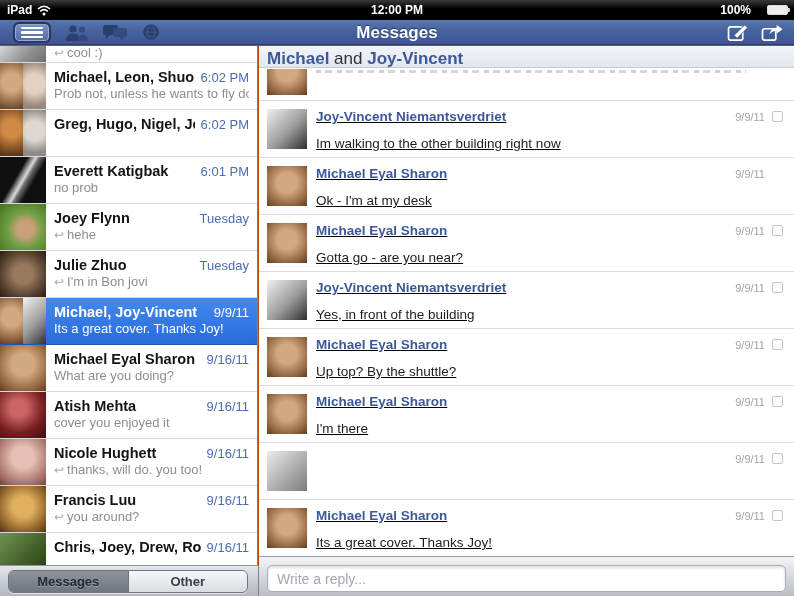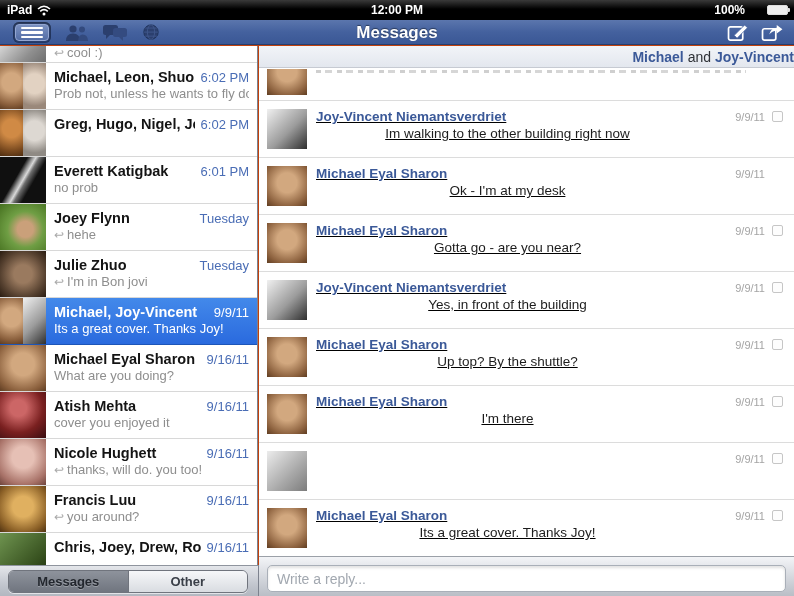--- a/index.html
+++ b/index.html
@@ -6,21 +6,21 @@
   html,body { background:#333; }
   #screen {
     position:relative; width:794px; height:596px; overflow:hidden;
     font-family:"Liberation Sans", sans-serif; background:#c2410c; margin:0 auto;
   }
   
   .status-bar { position:absolute; top:0; left:0; width:794px; height:20px;
     background:linear-gradient(#3a3a3a,#000 45%,#000); color:#fff; font-size:12px; font-weight:bold; }
   .sb-left { position:absolute; left:7px; top:3px; display:flex; align-items:center; gap:5px; }
   .sb-time { position:absolute; left:0; right:0; top:3px; text-align:center; }
-  .sb-right { position:absolute; right:6px; top:3px; display:flex; align-items:center; gap:22px; }
+  .sb-right { position:absolute; right:6px; top:3px; display:flex; align-items:center; gap:16px; }
   .battery { width:21px; height:10px; border:1px solid #ddd; border-radius:2px; position:relative; background:#eee; }
   .battery:after { content:""; position:absolute; right:-3px; top:2px; width:2px; height:4px; background:#ddd; border-radius:0 1px 1px 0; }
   
   .nav-bar { position:absolute; top:20px; left:0; width:794px; height:25px;
     background:linear-gradient(#5b76ad,#44619e 50%,#3a5795); border-bottom:1px solid #273e6e; }
   .nav-title { position:absolute; left:0; right:0; top:3px; text-align:center; color:#fff;
     font-size:17px; font-weight:bold; text-shadow:0 -1px 1px rgba(0,0,0,.45); }
   .menu-btn { position:absolute; left:13px; top:2px; width:38px; height:21px; border-radius:6px;
     background:rgba(15,28,60,.45); box-shadow:inset 0 1px 3px rgba(0,0,0,.5); padding:2px; cursor:pointer; }
   .menu-btn-inner { width:100%; height:100%; border-radius:4px;
@@ -69,30 +69,30 @@
     border:1px solid #70747d; border-radius:6px; overflow:hidden; box-shadow:0 1px 0 rgba(255,255,255,.6); }
   .segment { flex:1; display:flex; align-items:center; justify-content:center;
     font-size:13px; font-weight:bold; color:#3a3f48; cursor:pointer; }
   .segment.active { background:linear-gradient(#8e939c,#70757f); color:#23272e;
     text-shadow:0 1px 0 rgba(255,255,255,.25); }
   .segment.inactive { background:linear-gradient(#f6f7f9,#d9dce1); border-left:1px solid #70747d; }
   
   .thread { position:absolute; top:46px; left:259px; width:535px; height:550px; background:#fff; }
   .thread-header { position:absolute; top:0; left:0; width:535px; height:22px;
     background:linear-gradient(#f2f4f8,#e3e7ee); border-bottom:1px solid #c6cad2;
-    font-size:14px; padding:3px 0 0 8px; color:#2f3237;text-align:right; }
+    font-size:17px; padding:3px 0 0 8px; color:#2f3237; }
   .th-link { color:#3b5998; font-weight:bold; cursor:pointer; }
   .messages { position:absolute; top:23px; left:0; width:535px; height:488px; overflow:hidden; }
   .msg { position:relative; height:57px; border-bottom:1px solid #dcdcdc; background:#fff;text-decoration:underline; }
   .msg.partial { height:32px; }
   .msg-avatar { position:absolute; left:8px; top:8px; width:40px; height:40px; cursor:pointer; }
   .msg.partial .msg-avatar { top:-14px; }
   .msg-body { padding:8px 95px 0 57px; }
   .msg-sender { font-size:13.5px; font-weight:bold; color:#3b5998; cursor:pointer; }
-  .msg-text { font-size:13.5px; color:#1d1d1d; margin-top:2px;text-align:center; }
+  .msg-text { font-size:13.5px; color:#1d1d1d; margin-top:12px; }
   .msg-date { position:absolute; right:29px; top:10px; font-size:11px; color:#a4a4a4; }
   .msg-check { position:absolute; right:11px; top:10px; width:11px; height:11px;
     border:1px solid #c6c6c6; border-radius:2px; background:#fdfdfd; cursor:pointer; }
   .clipped-line { position:absolute; left:57px; top:1px; width:430px; height:3px; opacity:.55;
     background:repeating-linear-gradient(90deg,#a8a8a8 0 5px,transparent 5px 9px,#b5b5b5 9px 16px,transparent 16px 21px); }
   
   .reply-bar { position:absolute; left:259px; bottom:0; width:535px; height:40px;
     background:linear-gradient(#f3f4f7,#d3d6dc 55%,#b9bec6); border-top:1px solid #9ba0a8; }
   .reply-input { position:absolute; left:8px; right:8px; top:8px; height:27px;
     border:1px solid #a9afb8; border-radius:5px; background:#fff; padding:0 9px;

